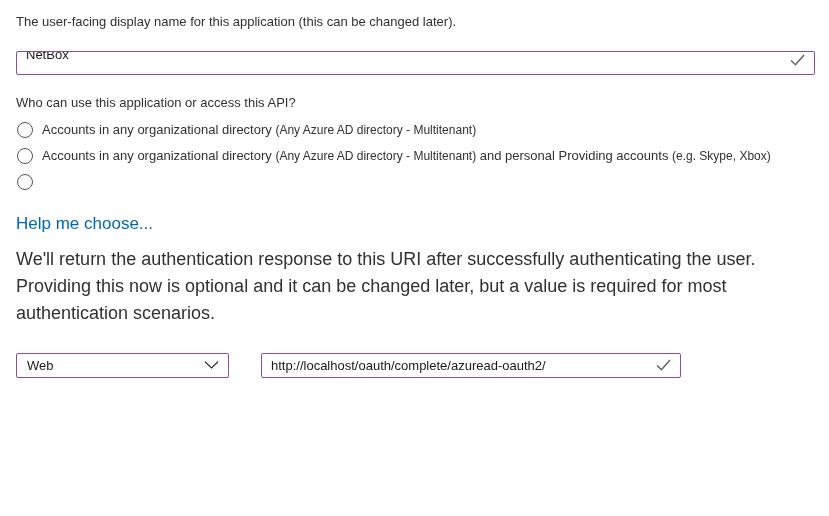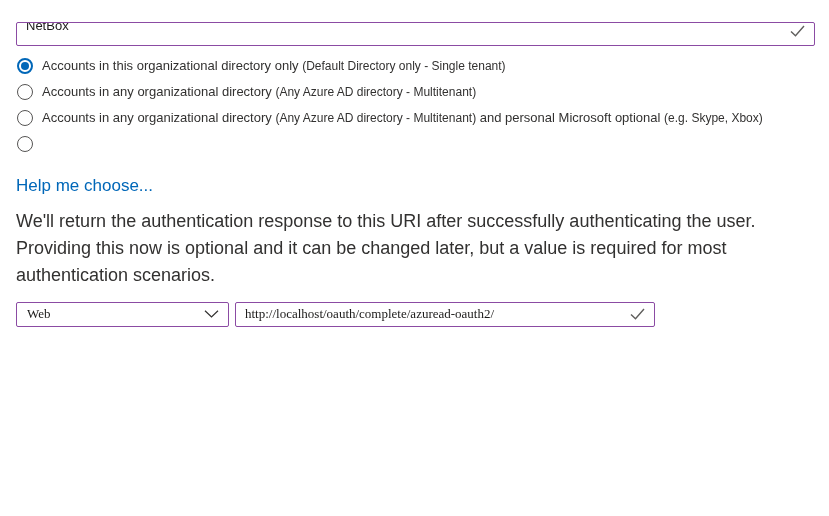--- a/index.html
+++ b/index.html
@@ -51,21 +51,21 @@
 
   .help-link {
     display:inline-block; margin-top:22px; font-size:17px; line-height:14px;
     color:#0067b8; cursor:pointer; text-decoration:none;
   }
 
   .redirect-desc {
     margin-top:13px; font-size:18px; line-height:27px; max-width:801px;
   }
 
-  .uri-row { margin-top:13px; display:flex; align-items:center; gap:6px;font-family:Liberation Serif, serif; }
+  .uri-row { margin-top:26px; display:flex; align-items:center; gap:32px; }
   .select-box {
     position:relative; width:213px; height:25px; box-sizing:border-box;
     border:1px solid #8b4ba3; border-radius:2px; background:#fff;
     display:flex; align-items:center; padding:0 30px 0 10px;
     font-size:13px; color:#1b1a19; cursor:pointer;
   }
   .select-chevron { position:absolute; right:9px; top:50%; transform:translateY(-50%); line-height:0; }
   .uri-input-wrap { position:relative; width:420px; }
   input.uri-input {
     width:100%; box-sizing:border-box; height:25px;
@@ -73,51 +73,47 @@
     padding:0 40px 0 9px; font-size:13px; font-family:inherit;
     color:#1b1a19; outline:none; background:#fff;
   }
 </style>
 </head>
 <body>
 
 <div class="page">
 
   
+  <div class="desc">The user-facing display name for this application (this can be changed later).</div>
   <div class="text-input-wrap">
     <input class="text-input" type="text" value="NetBox" style="">
     <span class="input-check">
       <svg width="15" height="12" viewBox="0 0 15 12">
           <path d="M1 6.5 L5.5 10.7 L14 1" fill="none" stroke="#5f5e5c" stroke-width="1.4"></path>
         </svg>
     </span>
   </div>
 
   
+  <div class="question">Who can use this application or access this API?</div>
 
   <div class="options" id="account-type-options">
-    <div class="radio-row">
-      <span class="radio selected">
-          <span class="radio-dot"></span>
-        </span>
-      <span class="radio-label"><span>Accounts in this organizational directory only </span><span class="paren">(Default Directory only - Single tenant)</span></span>
-    </div>
 
     <div class="radio-row">
       <span class="radio">
           <span class="radio-dot"></span>
         </span>
       <span class="radio-label"><span>Accounts in any organizational directory </span><span class="paren">(Any Azure AD directory - Multitenant)</span></span>
     </div>
 
     <div class="radio-row">
       <span class="radio">
           <span class="radio-dot"></span>
         </span>
-      <span class="radio-label"><span>Accounts in any organizational directory </span><span class="paren">(Any Azure AD directory - Multitenant)</span><span> and personal Microsoft optional </span><span class="paren">(e.g. Skype, Xbox)</span></span>
+      <span class="radio-label"><span>Accounts in any organizational directory </span><span class="paren">(Any Azure AD directory - Multitenant)</span><span> and personal Providing accounts </span><span class="paren">(e.g. Skype, Xbox)</span></span>
     </div>
 
     <div class="radio-row">
       <span class="radio">
           <span class="radio-dot"></span>
         </span>
     </div>
   </div>
 
   

